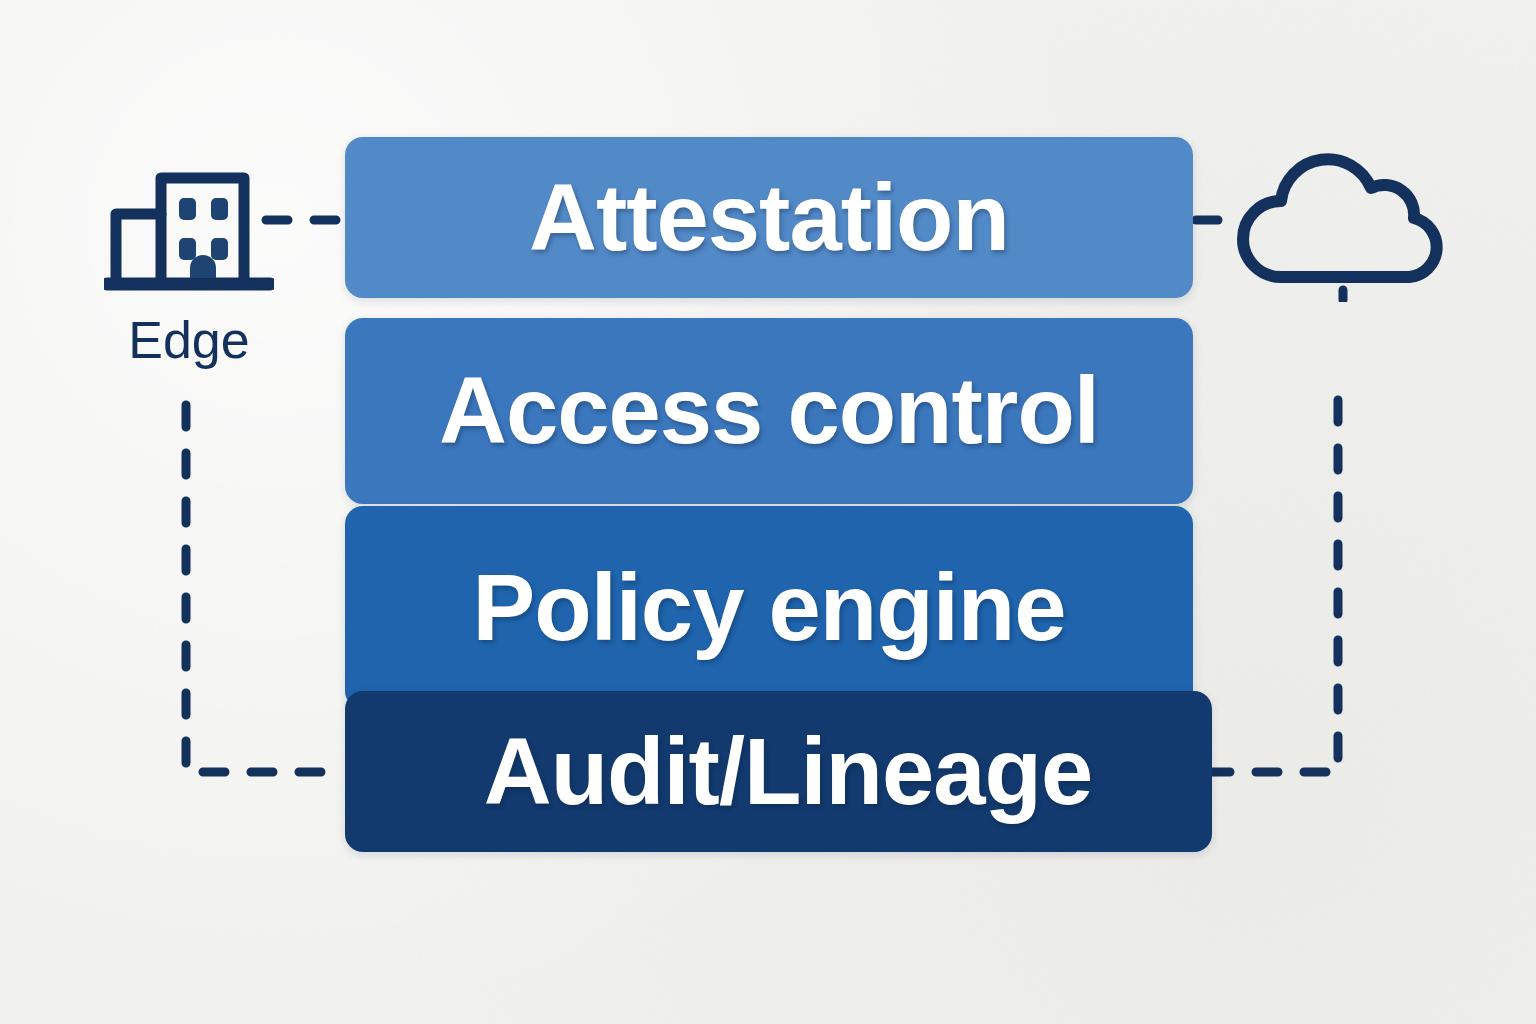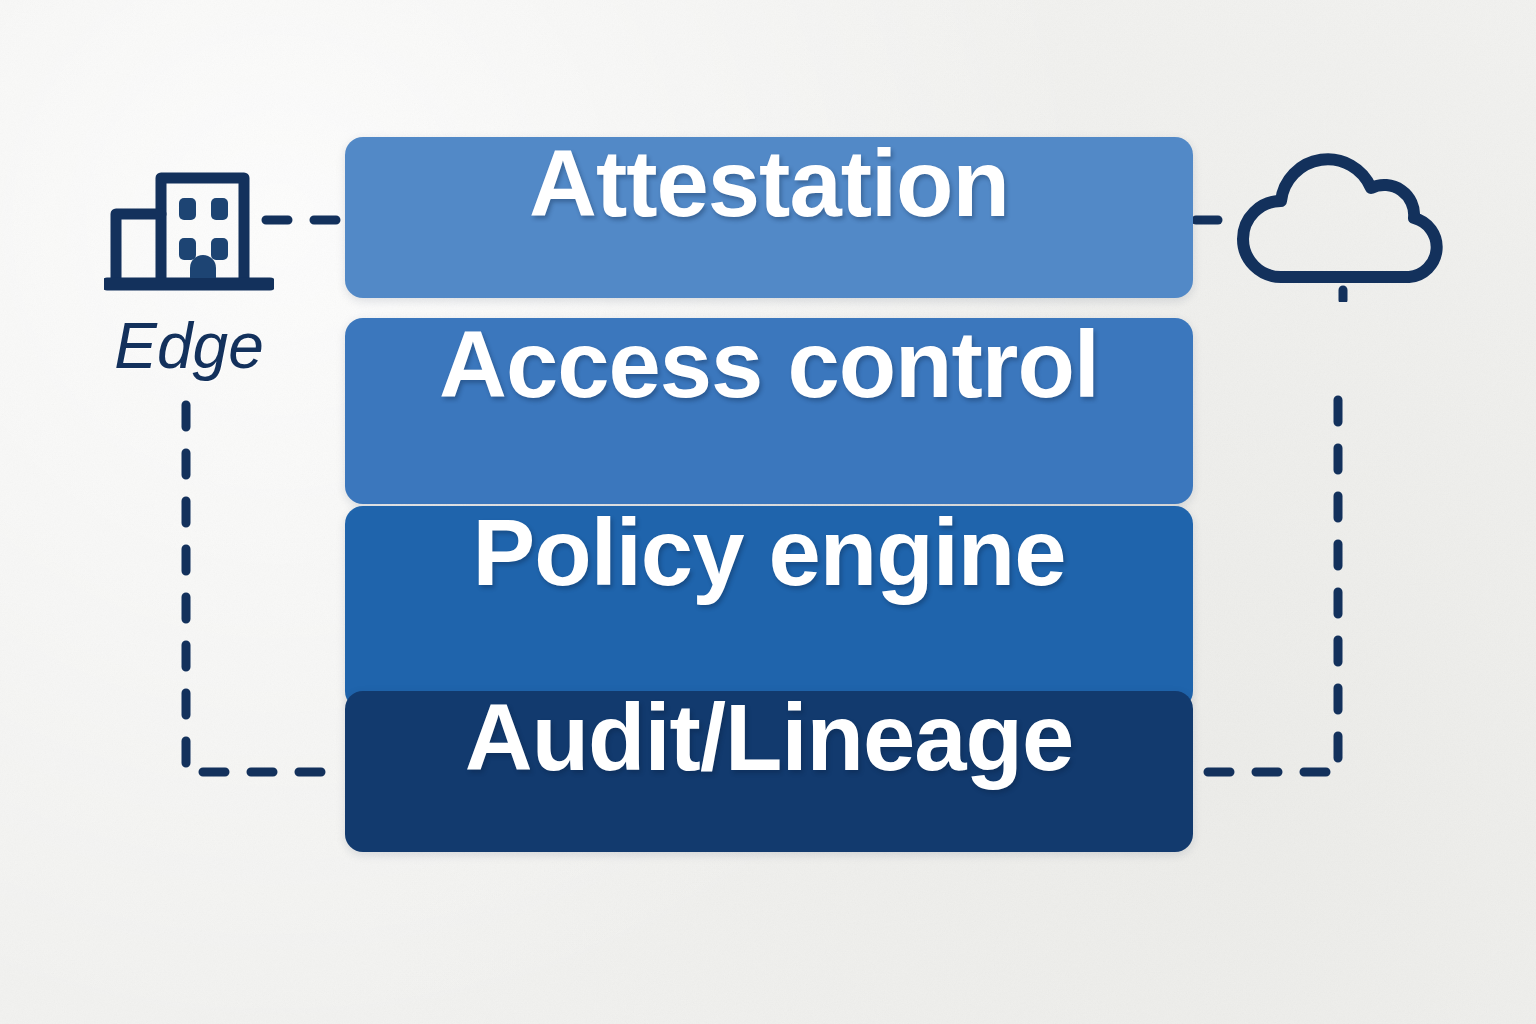--- a/index.html
+++ b/index.html
@@ -37,21 +37,21 @@
     top: 137px;
     width: 848px;
     height: 715px;
   }
   .layer-bar {
     position: absolute;
     left: 0;
     width: 848px;
     border-radius: 18px;
     display: flex;
-    align-items: flex-start;
+    align-items: center;
     justify-content: center;
     box-shadow: 0 3px 10px rgba(20,40,70,0.13);
   }
   .layer-label {
     color: #ffffff;
     font-size: 94px;
     font-weight: bold;
     letter-spacing: -1px;
     line-height: 1;
     white-space: nowrap;
@@ -62,27 +62,26 @@
   .side-group {
     position: absolute;
     width: 230px;
     text-align: center;
   }
   #edge-group  { left: 74px;   top: 160px; }
   #cloud-group { left: 1228px; top: 152px; }
 
   .side-caption {
     color: #13315c;
-    font-size: 64px;
+    font-size: 52px;
     font-weight: normal;
     letter-spacing: 0px;
     line-height: 1;
     margin-top: 14px;
     text-shadow: 1px 1px 1px rgba(255,255,255,0.7);
-    font-style: italic;
   }
 
   
   #connectors {
     position: absolute;
     inset: 0;
     pointer-events: none;
   }
   .dash {
     fill: none;
@@ -168,19 +167,19 @@
     </div>
 
     <div class="layer-bar" style="top: 181px; height: 186px; background: rgb(59, 119, 189);">
       <span class="layer-label">Access control</span>
     </div>
 
     <div class="layer-bar" style="top: 369px; height: 203px; background: rgb(31, 100, 172);">
       <span class="layer-label">Policy engine</span>
     </div>
 
-    <div class="layer-bar" style="top: 554px; height: 161px; background: rgb(18, 58, 110);">
+    <div class="layer-bar" style="top: 554px; height: 161px; background: rgb(18, 58, 110); padding-left: 19px;">
       <span class="layer-label">Audit/Lineage</span>
     </div>
 
   </div>
 
 </div>
 
 </body></html>

